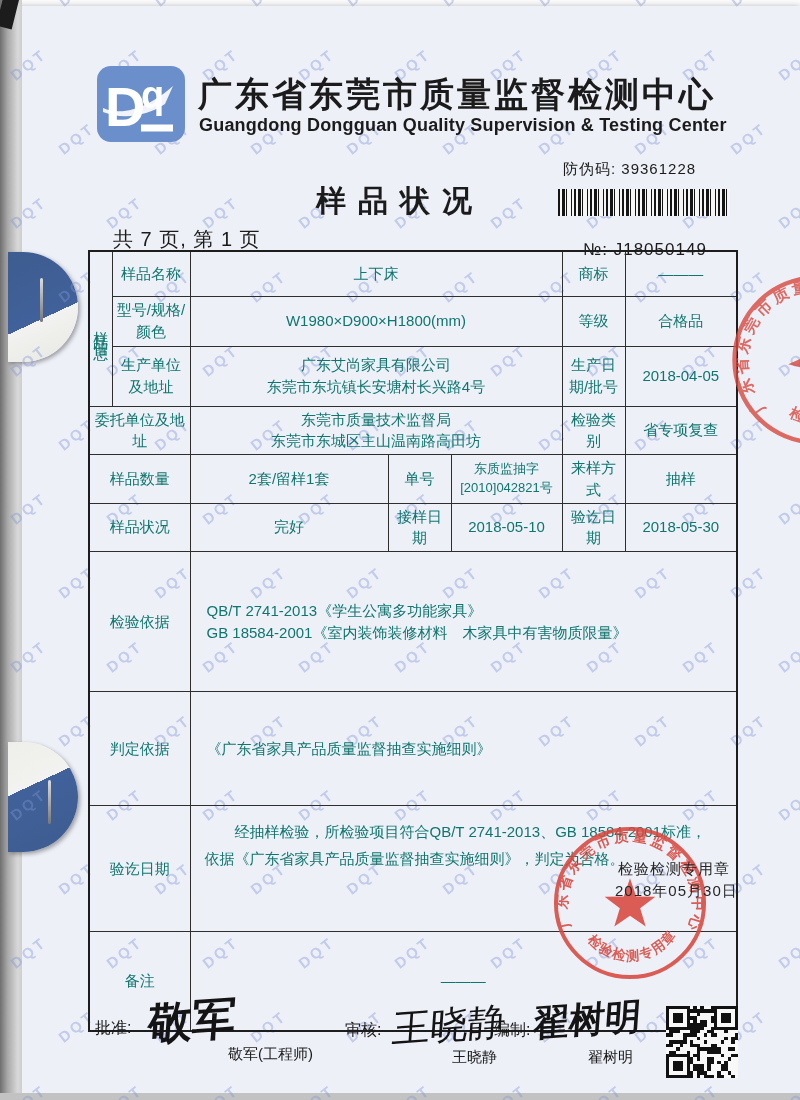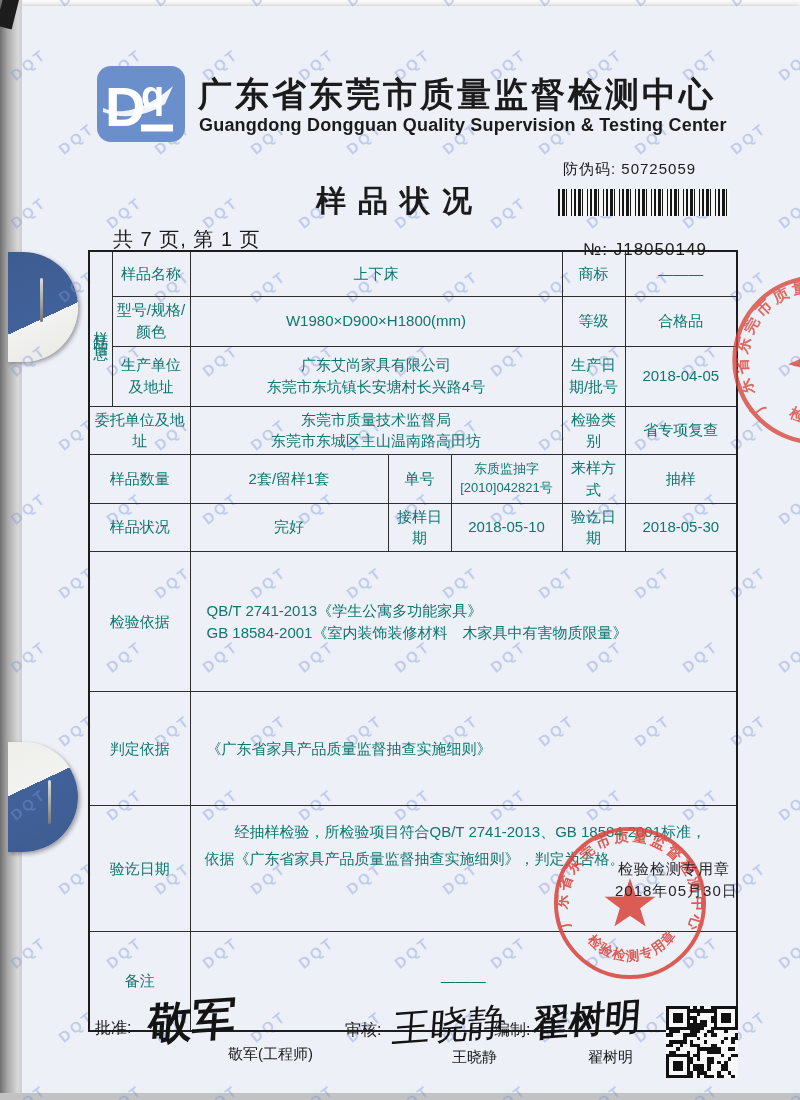--- a/index.html
+++ b/index.html
@@ -248,21 +248,21 @@
       <rect x="2" y="2" width="88" height="76" rx="14" fill="#6b8fca"></rect>
       <text x="10" y="62" font-size="56" font-weight="bold" fill="#ffffff" font-family="Liberation Sans,sans-serif">D</text>
       <text x="46" y="44" font-size="38" font-weight="bold" fill="#ffffff" font-family="Liberation Sans,sans-serif">q</text>
       <path d="M 46 64 L 78 64" stroke="#ffffff" stroke-width="7"></path>
       <path d="M 8 44 C 30 54, 58 40, 78 22 L 70 40 C 52 52, 28 56, 8 48 Z" fill="#ffffff" opacity=".9"></path>
     </svg>
     <div id="org-cn">广东省东莞市质量监督检测中心</div>
     <div id="org-en">Guangdong Dongguan Quality Supervision &amp; Testing Center</div>
     <div id="antifake">
       <span>防伪码:</span>
-      <span>50725059</span>
+      <span>39361228</span>
     </div>
     <div id="barcode"></div>
     <div id="report-title">样品状况</div>
     <div id="page-info">共 7 页, 第 1 页</div>
     <div id="report-no">
       <span>№:</span>
       <span>J18050149</span>
     </div>
 
     <table id="form-table">

